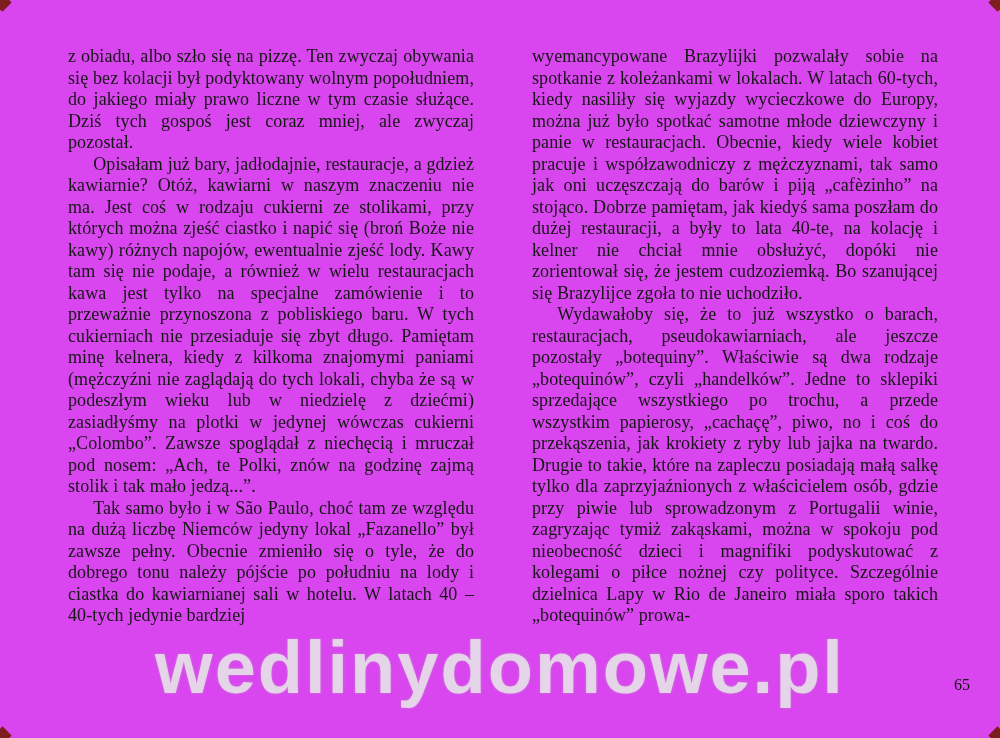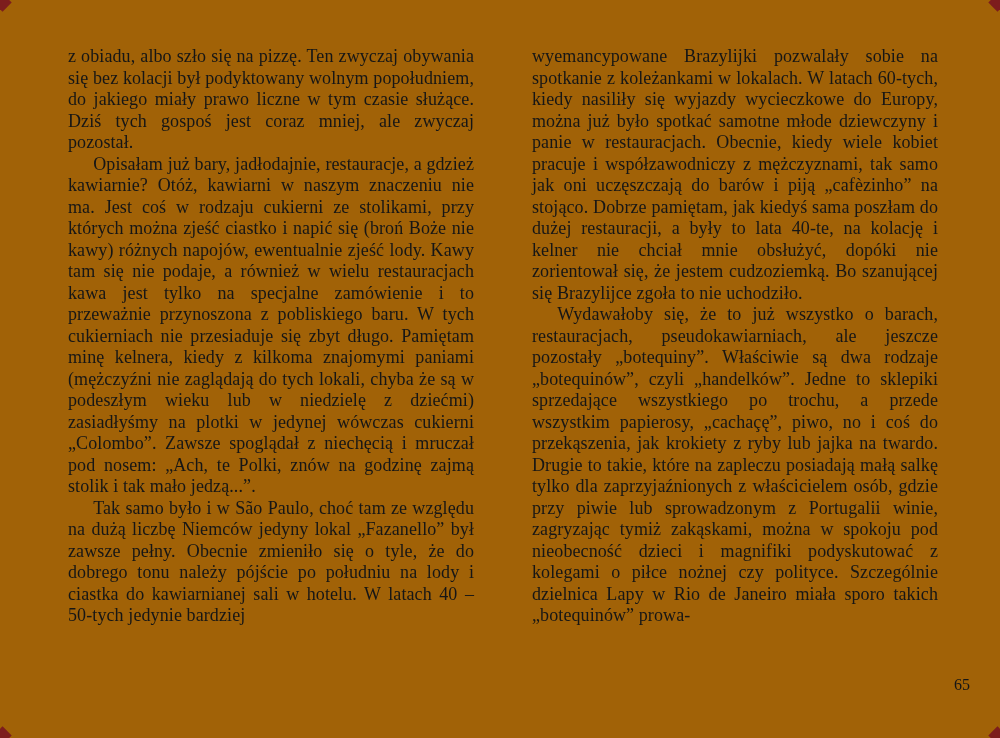--- a/index.html
+++ b/index.html
@@ -5,21 +5,21 @@
   html, body {
     margin: 0;
     padding: 0;
     background: #e8e8e6;
   }
   .page {
     position: relative;
     width: 1000px;
     height: 738px;
     margin: 0 auto;
-    background: #a16207;
+    background: #d946ef;
     overflow: hidden;
     font-family: "Liberation Serif", "DejaVu Serif", serif;
     color: #161616;
   }
   .columns {
     position: absolute;
     top: 46px;
     left: 68px;
     right: 62px;
     display: flex;
@@ -80,24 +80,25 @@
 
   <div class="corner tl"></div>
   <div class="corner tr"></div>
   <div class="corner bl"></div>
   <div class="corner br"></div>
 
   <div class="columns">
     <div class="col">
       <p class="no-indent">z obiadu, albo szło się na pizzę. Ten zwyczaj obywania się bez kolacji był podyktowany wolnym popołudniem, do jakiego miały prawo liczne w tym czasie służące. Dziś tych gospoś jest coraz mniej, ale zwyczaj pozostał.</p>
       <p>Opisałam już bary, jadłodajnie, restauracje, a gdzież kawiarnie? Otóż, kawiarni w naszym znaczeniu nie ma. Jest coś w rodzaju cukierni ze stolikami, przy których można zjeść ciastko i napić się (broń Boże nie kawy) różnych napojów, ewentualnie zjeść lody. Kawy tam się nie podaje, a również w wielu restauracjach kawa jest tylko na specjalne zamówienie i to przeważnie przynoszona z pobliskiego baru. W tych cukierniach nie przesiaduje się zbyt długo. Pamiętam minę kelnera, kiedy z kilkoma znajomymi paniami (mężczyźni nie zaglądają do tych lokali, chyba że są w podeszłym wieku lub w niedzielę z dziećmi) zasiadłyśmy na plotki w jedynej wówczas cukierni „Colombo”. Zawsze spoglądał z niechęcią i mruczał pod nosem: „Ach, te Polki, znów na godzinę zajmą stolik i tak mało jedzą...”.</p>
-      <p>Tak samo było i w São Paulo, choć tam ze względu na dużą liczbę Niemców jedyny lokal „Fazanello” był zawsze pełny. Obecnie zmieniło się o tyle, że do dobrego tonu należy pójście po południu na lody i ciastka do kawiarnianej sali w hotelu. W latach 40 – 50-tych jedynie bardziej</p>
+      <p>Tak samo było i w São Paulo, choć tam ze względu na dużą liczbę Niemców jedyny lokal „Fazanello” był zawsze pełny. Obecnie zmieniło się o tyle, że do dobrego tonu należy pójście po południu na lody i ciastka do kawiarnianej sali w hotelu. W latach 40 – 40-tych jedynie bardziej</p>
     </div>
     <div class="col">
       <p class="no-indent">wyemancypowane Brazylijki pozwalały sobie na spotkanie z koleżankami w lokalach. W latach 60-tych, kiedy nasiliły się wyjazdy wycieczkowe do Europy, można już było spotkać samotne młode dziewczyny i panie w restauracjach. Obecnie, kiedy wiele kobiet pracuje i współzawodniczy z mężczyznami, tak samo jak oni uczęszczają do barów i piją „cafèzinho” na stojąco. Dobrze pamiętam, jak kiedyś sama poszłam do dużej restauracji, a były to lata 40-te, na kolację i kelner nie chciał mnie obsłużyć, dopóki nie zorientował się, że jestem cudzoziemką. Bo szanującej się Brazylijce zgoła to nie uchodziło.</p>
       <p>Wydawałoby się, że to już wszystko o barach, restauracjach, pseudokawiarniach, ale jeszcze pozostały „botequiny”. Właściwie są dwa rodzaje „botequinów”, czyli „handelków”. Jedne to sklepiki sprzedające wszystkiego po trochu, a przede wszystkim papierosy, „cachaçę”, piwo, no i coś do przekąszenia, jak krokiety z ryby lub jajka na twardo. Drugie to takie, które na zapleczu posiadają małą salkę tylko dla zaprzyjaźnionych z właścicielem osób, gdzie przy piwie lub sprowadzonym z Portugalii winie, zagryzając tymiż zakąskami, można w spokoju pod nieobecność dzieci i magnifiki podyskutować z kolegami o piłce nożnej czy polityce. Szczególnie dzielnica Lapy w Rio de Janeiro miała sporo takich „botequinów” prowa-</p>
     </div>
   </div>
 
+  <div class="watermark">wedlinydomowe.pl</div>
 
   <div class="page-number">65</div>
 
 </div>
 
 </body></html>

